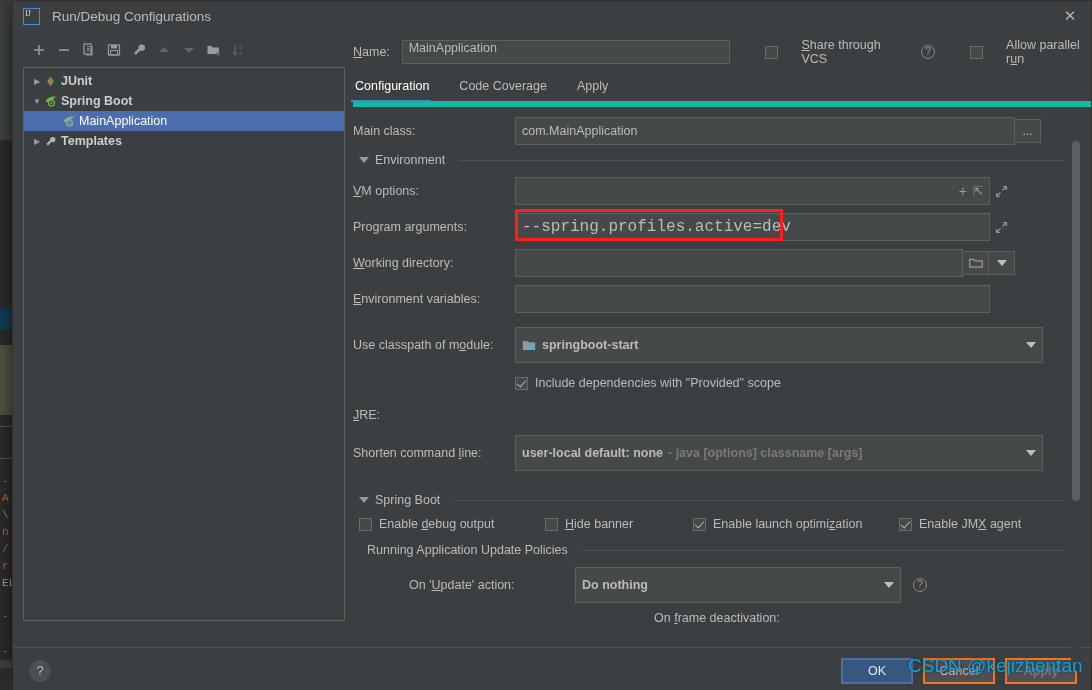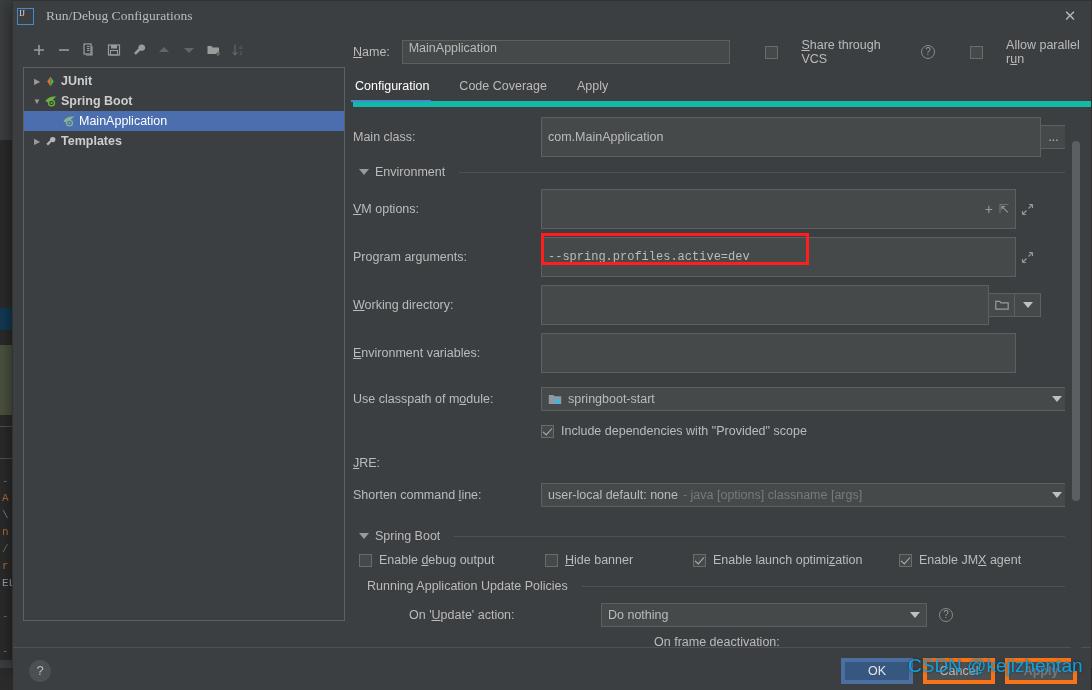--- a/index.html
+++ b/index.html
@@ -41,21 +41,21 @@
     background: #3c3f41;
     border: 1px solid #323232;
     box-shadow: 0 3px 16px rgba(0,0,0,.55);
     display: flex; flex-direction: column;
   }
 
   
   #titlebar {
     height: 30px; flex: 0 0 30px;
     display: flex; align-items: center;
-    background: #3c3f41; padding-left: 4px; position: relative; font-family: Liberation Serif, serif;
+    background: #3c3f41; padding-left: 10px; position: relative;
   }
   #ij-logo {
     width: 17px; height: 17px; border: 1.5px solid #4a88c7;
     background: #3c3f41; position: relative; flex: 0 0 auto;
   }
   #ij-logo::after {
     content: "IJ"; position: absolute; left: 1px; top: -1px;
     font-size: 9px; color: #cfd2d4; font-family: "Liberation Serif", serif;
     letter-spacing: -.5px;
   }
@@ -137,51 +137,52 @@
   .tab.active::after {
     content: ""; position: absolute; left: -2px; right: 10px; bottom: -1px;
     height: 2px; background: #4a88c7;
   }
 
   
   #form-scroll {
     position: relative; height: 540px; overflow: hidden; padding-top: 10px;
     width: 712px;
   }
-  .frow { display: flex; align-items: center; margin-bottom: 8px; min-height: 24px; gap: 26px; }
+  .frow { display: flex; align-items: center; margin-bottom: 8px; min-height: 24px; }
   .flabel { width: 162px; flex: 0 0 162px; font-size: 12.5px; color: #bbbbbb; }
   .fctl { flex: 1 1 auto; display: flex; align-items: center; }
 
   .textfield {
-    height: 40px; background: #45494a; border: 1px solid #5e6060;
+    height: 28px; background: #45494a; border: 1px solid #5e6060;
     color: #bbbbbb; font-size: 12.5px; display: flex; align-items: center;
     padding: 13px 6px; overflow: hidden; white-space: nowrap;
   }
-  .mono { font-family: "Liberation Mono", monospace; font-size: 12px; }
+  .mono { font-family: "Liberation Mono", monospace; font-size: 16px; }
   .muted { color: #7a7a7a; }
 
   .fld-btn {
     width: 26px; height: 24px; border: 1px solid #5e6060; border-left: none;
     background: #45494a; display: flex; align-items: center; justify-content: center;
     cursor: pointer;
   }
   .inline-ico { width: 22px; height: 22px; display: flex; align-items: center; justify-content: center; cursor: pointer; }
 
   .section-head {
     display: flex; align-items: center; gap: 6px; margin: 6px 0 10px 6px;
     font-size: 12.5px; color: #bbbbbb;
   }
   .section-line { flex: 1 1 auto; height: 1px; background: #4e5254; margin-left: 8px; }
   .tri { width: 0; height: 0; border-left: 5px solid transparent; border-right: 5px solid transparent; border-top: 6px solid #9a9a9a; cursor: pointer; }
 
   .combo {
-    height: 24px; background: #45494a; border: 1px solid #5e6060;
+    height: 36px; background: #45494a; border: 1px solid #5e6060;
     display: flex; align-items: center; padding: 0 0 0 6px;
     font-size: 12.5px; color: #bbbbbb; cursor: pointer; overflow: hidden;
     white-space: nowrap;
+    font-weight: bold;
   }
   .combo.readonly { background: #3c3f41; }
   .combo .arrow-box {
     margin-left: auto; width: 22px; height: 22px; display: flex;
     align-items: center; justify-content: center; flex: 0 0 22px;
   }
   .caret { width: 0; height: 0; border-left: 5px solid transparent; border-right: 5px solid transparent; border-top: 6px solid #c0c0c0; }
 
   .cbrow { display: flex; align-items: center; gap: 7px; }
 
@@ -208,21 +209,21 @@
   #footer {
     height: 46px; flex: 0 0 46px; display: flex; align-items: center;
     padding: 0 14px 0 16px; border-top: 1px solid #4e5254; background: #3c3f41;
   }
   #help-circle {
     width: 22px; height: 22px; border-radius: 50%; background: #4c5052;
     color: #bbbbbb; font-size: 13px; text-align: center; line-height: 21px; cursor: pointer;
   }
   #footer-btns { margin-left: auto; display: flex; gap: 10px; }
   .dlg-btn {
-    min-width: 72px; height: 26px; font-size: 12.5px; border: 4px solid #f97316;
+    min-width: 72px; height: 26px; font-size: 12.5px; border: 2px solid #f97316;
     background: #4c5052; color: #bbbbbb; cursor: pointer;
     display: flex; align-items: center; justify-content: center;
     font-family: "Liberation Sans", sans-serif;
   }
   .dlg-btn.primary { background: #365880; border-color: #4a6fa0; color: #e6e6e6; }
   .dlg-btn.disabled { color: #777a7c; cursor: default; font-weight: bold; }
 
   
   #watermark {
     position: absolute; left: 908px; top: 655px; z-index: 50;

